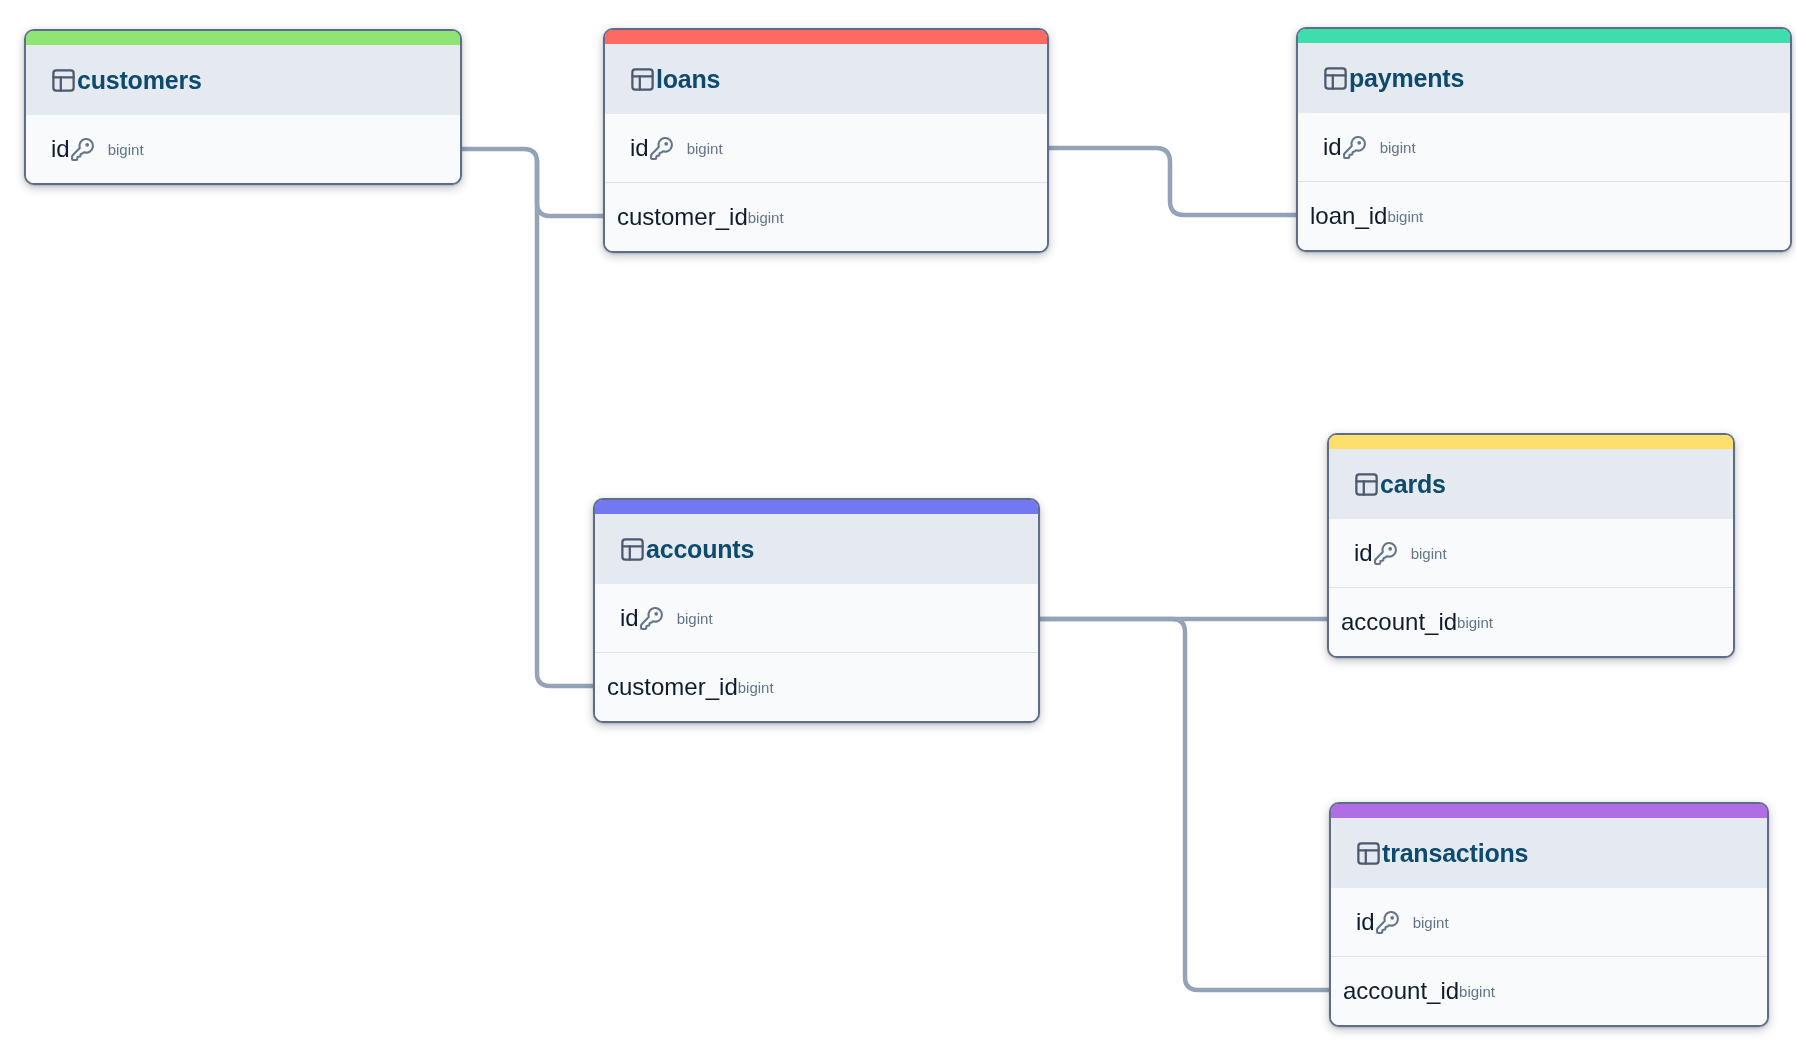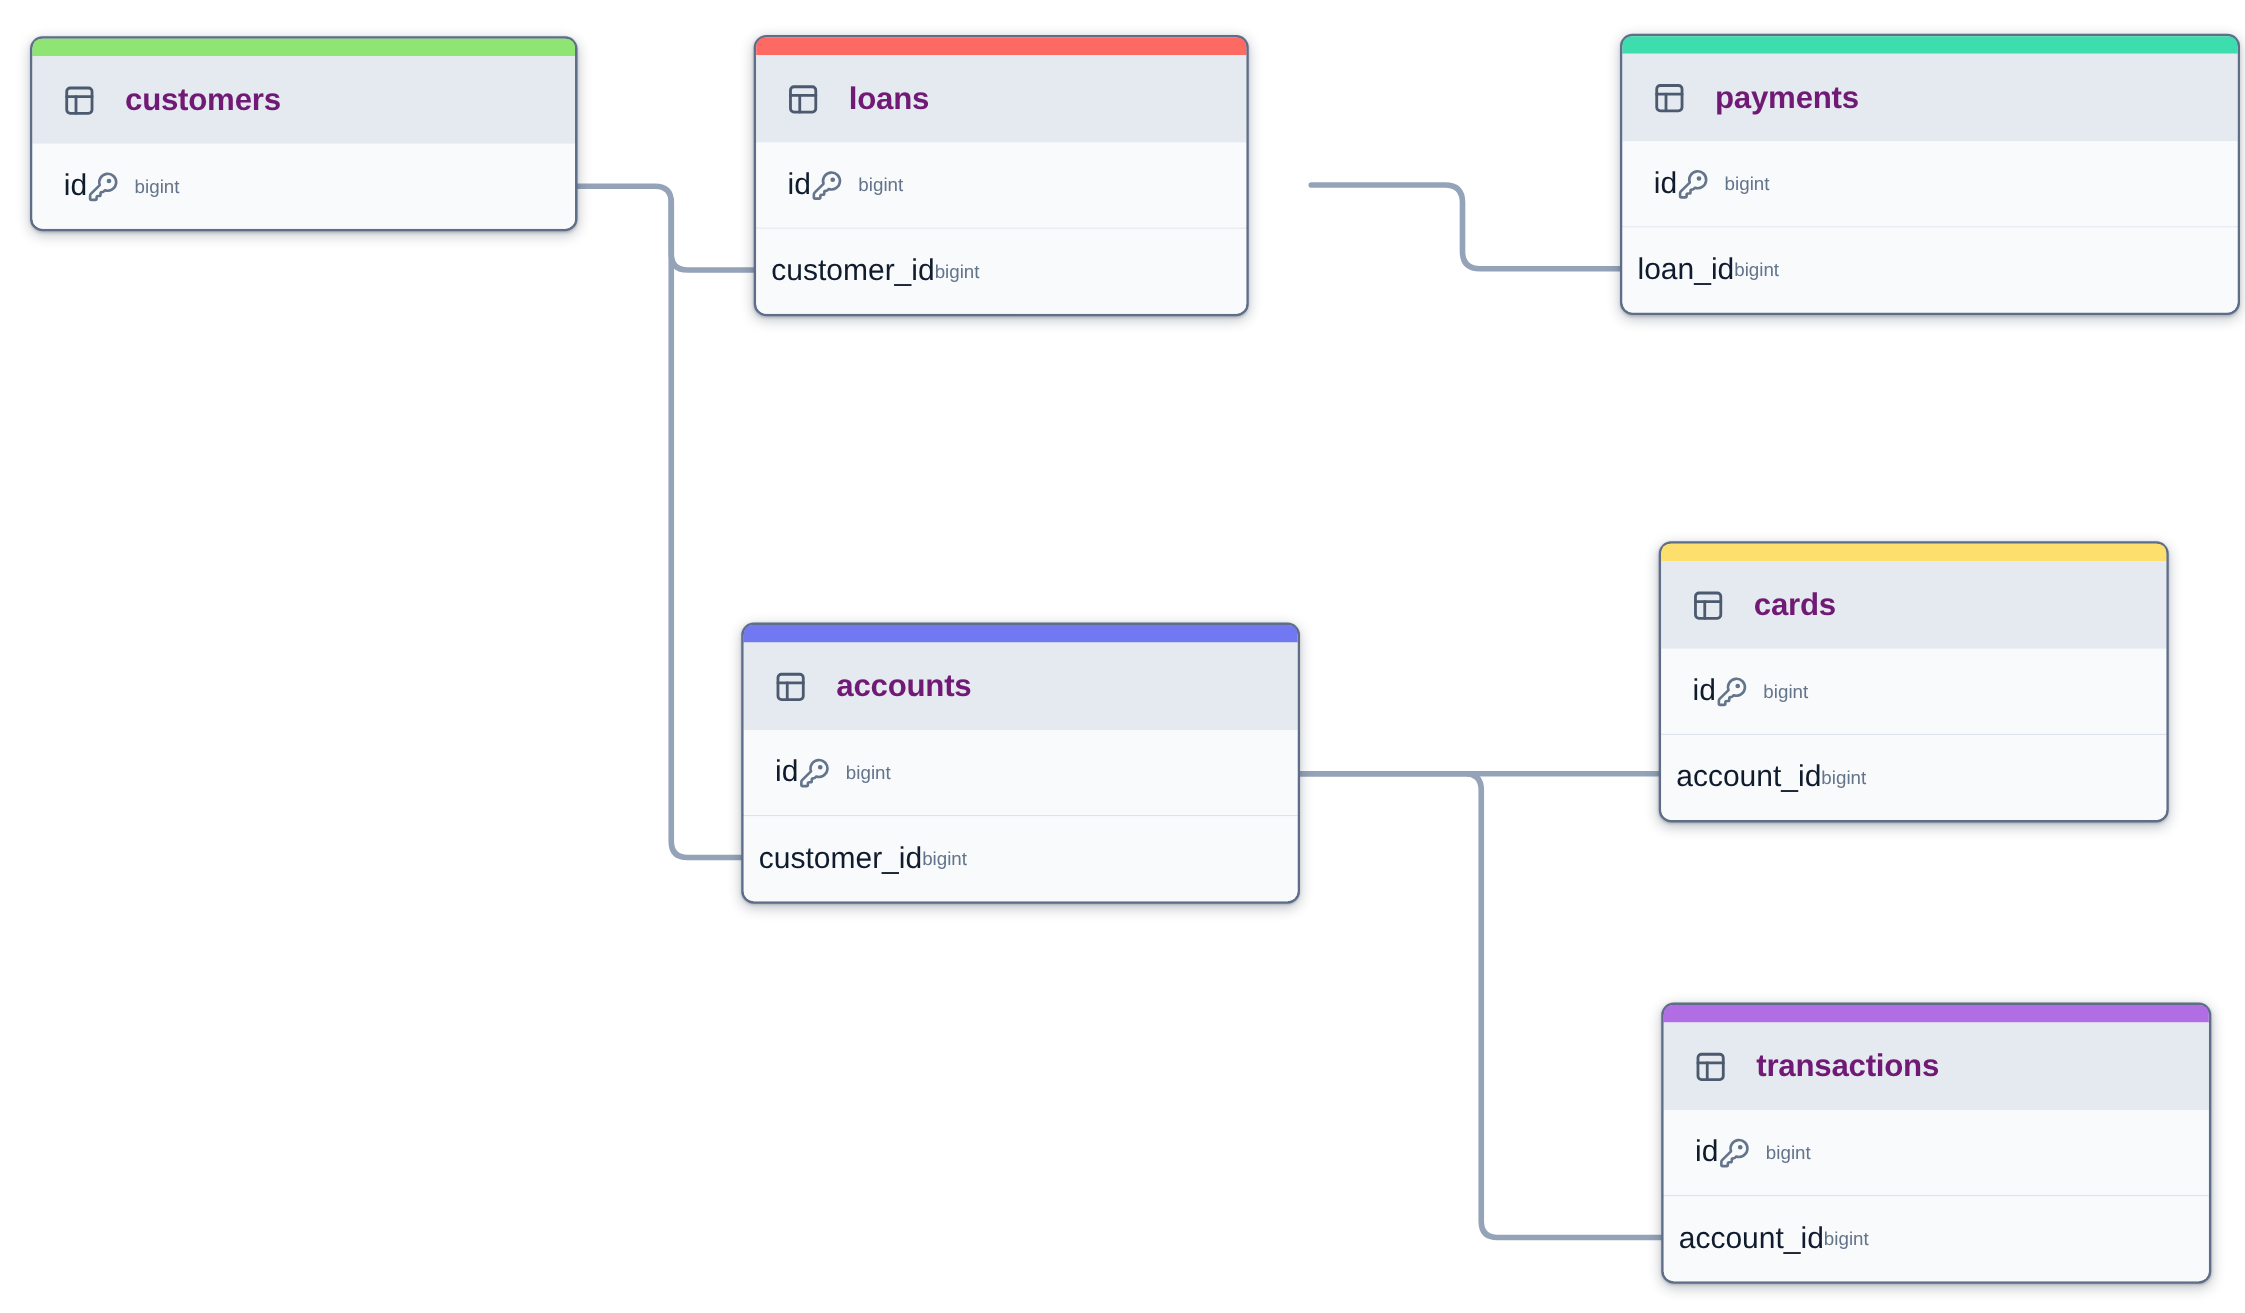--- a/index.html
+++ b/index.html
@@ -15,32 +15,32 @@
 
   .tbl{
     position:absolute;z-index:2;
     border:2.5px solid #5e6e88;
     border-radius:10px;
     background:#f8fafc;
     box-sizing:border-box;
     box-shadow:0 3px 10px rgba(30,41,59,.28), 0 1px 2px rgba(30,41,59,.18);
   }
   #t-customers{left:24px;  top:29px;  width:438px;}
-  #t-loans{left:603px; top:28px;  width:396px;}
+  #t-loans{left:603px; top:28px;  width:446px;}
   #t-payments{left:1296px;top:27px;  width:496px;}
   #t-accounts{left:593px; top:498px; width:447px;}
   #t-cards{left:1327px;top:433px; width:408px;}
   #t-transactions{left:1329px;top:802px; width:440px;}
 
   .accent{height:14px;border-radius:7px 7px 0 0;}
   .thead{
     height:70px;background:#e5e9f0;
-    display:flex;align-items:center;gap:23px;
+    display:flex;align-items:center;gap:0;
     padding:0 24px;
-    font-weight:bold;font-size:25px;color:#701a75;letter-spacing:-.2px;
+    font-weight:bold;font-size:25px;color:#0c4a6e;letter-spacing:-.2px;
   }
   .ticon{display:flex;color:#4b5a6e;}
   .ticon svg{width:27px;height:27px;}
   .trow{
     height:68px;background:#f8fafc;
     display:flex;align-items:center;justify-content:flex-start;
     padding:0 22px 0 25px;
     font-size:24px;color:#101c2e;
   }
   .trow + .trow{border-top:1.5px solid #dde3ec;padding-left:12px;}

